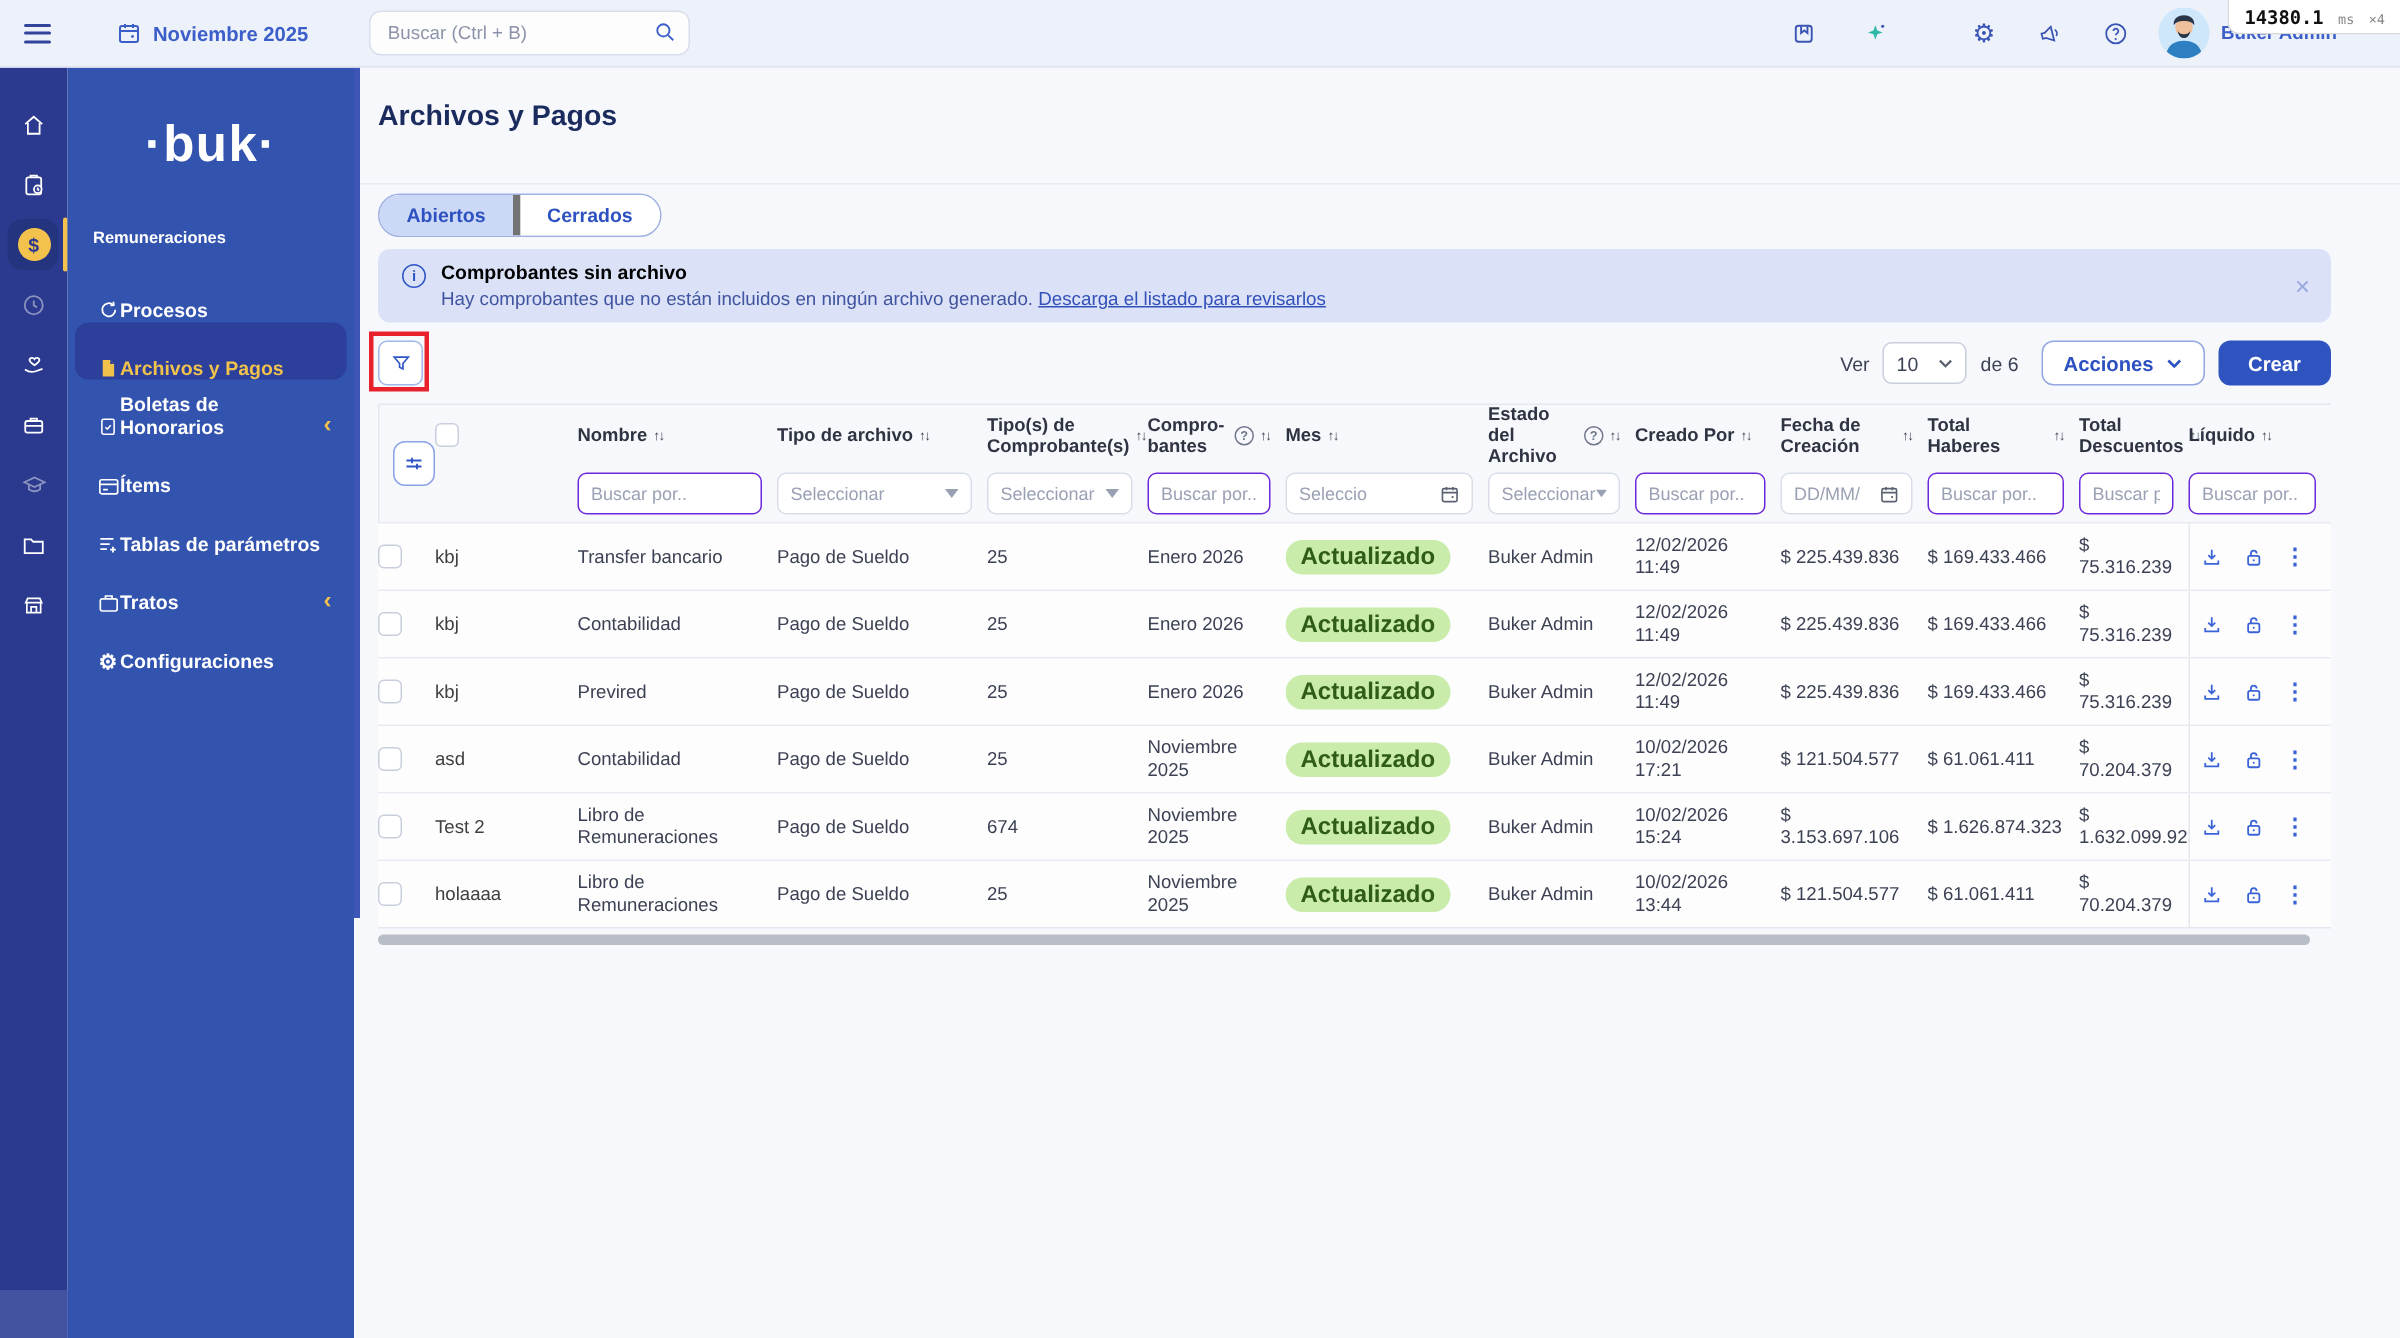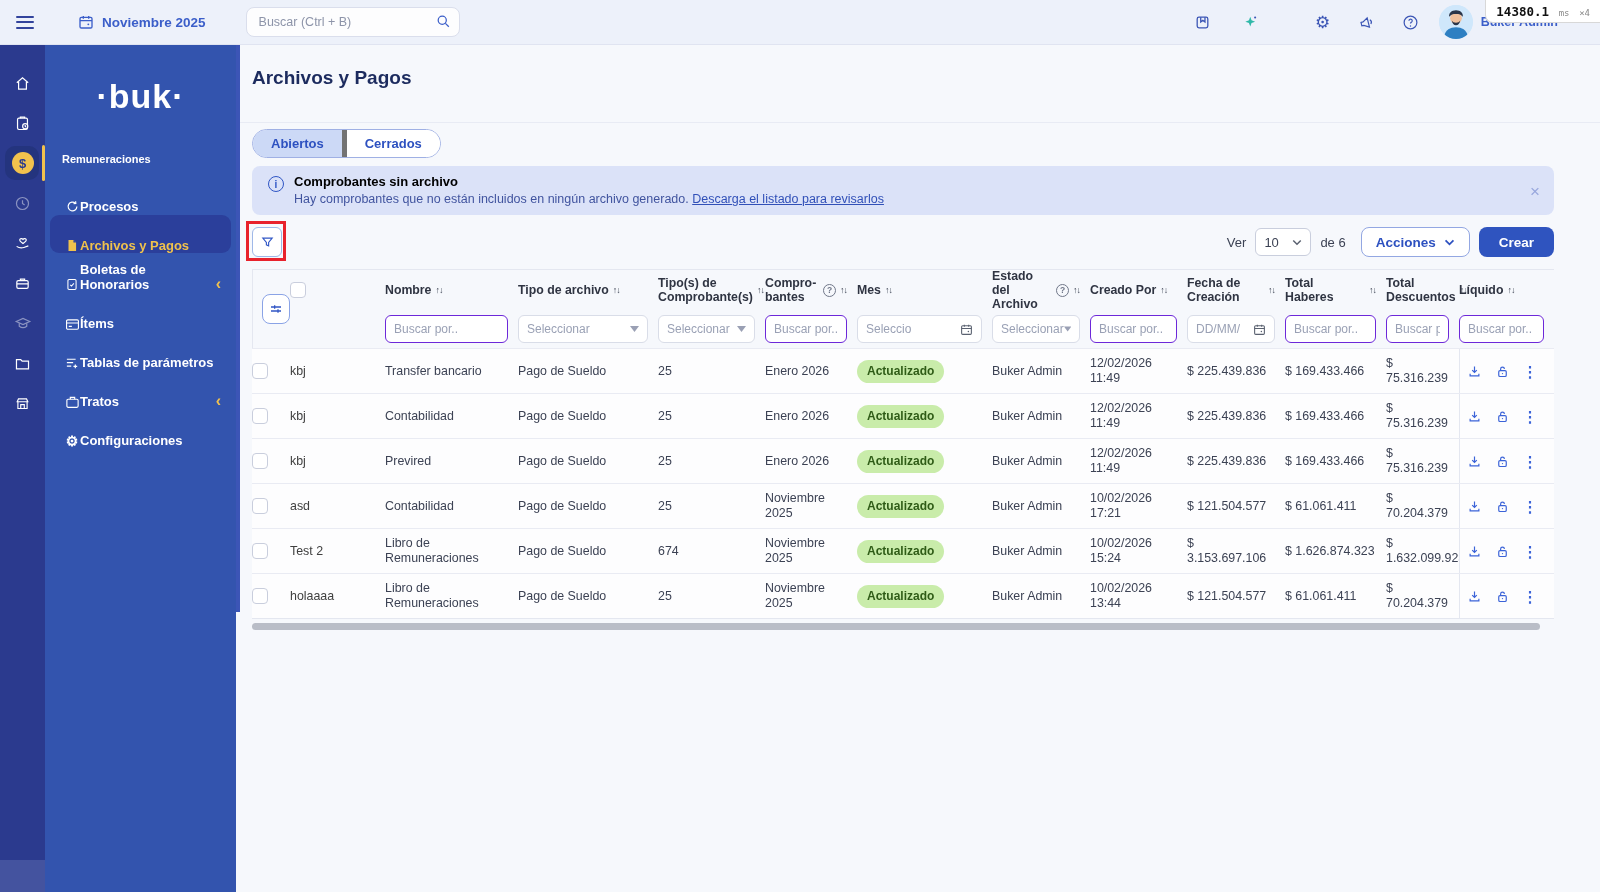--- a/index.html
+++ b/index.html
@@ -87,21 +87,21 @@
   .cbx{width:16px;height:16px;border:1.5px solid #c9cedd;border-radius:4px;background:#fff;display:inline-block;cursor:pointer}
   .c-check{display:flex;align-items:center}
   .c-actions{border-left:1px solid #e4e7f0;display:flex;align-items:center}
   .thead .c-actions{grid-row:1/3;padding-left:9px}
   .colset-btn{width:30px;height:30px;border:1px solid #8aa3e6;border-radius:8px;background:#fff;color:#3056c5;display:flex;align-items:center;justify-content:center;cursor:pointer}
   .trow{border-top:1px solid #e9ebf3;background:#fdfdfe;height:45px}
   .tbody{border-bottom:1px solid #e4e7f0}
   .trow .cell{display:flex;align-items:center;padding-right:10px;overflow:hidden;font-size:12.4px;color:#3c4254;line-height:15px}
   .trow .c-liq{padding-right:2px}
   .rlink{color:#404040;cursor:pointer;text-decoration:none}
-  .badge{background:#c9ecaa;color:#2f5c17;font-size:12px;font-weight:600;padding:4px 10px;border-radius:12px;white-space:nowrap}
+  .badge{background:#c9ecaa;color:#2f5c17;font-size:16px;font-weight:600;padding:4px 10px;border-radius:12px;white-space:nowrap}
   .dcell span{display:block}
   .act-ic{color:#3b63d8;width:28px;display:flex;justify-content:center;cursor:pointer}
   .kebab{font-size:15px;font-weight:700;color:#3b63d8;line-height:1}
   .hscroll{margin-top:4px;height:7px;width:1288px;background:#b9bdc7;border-radius:4px;cursor:pointer}
 
   svg{display:block}
 </style>
 </head>
 <body>
 

